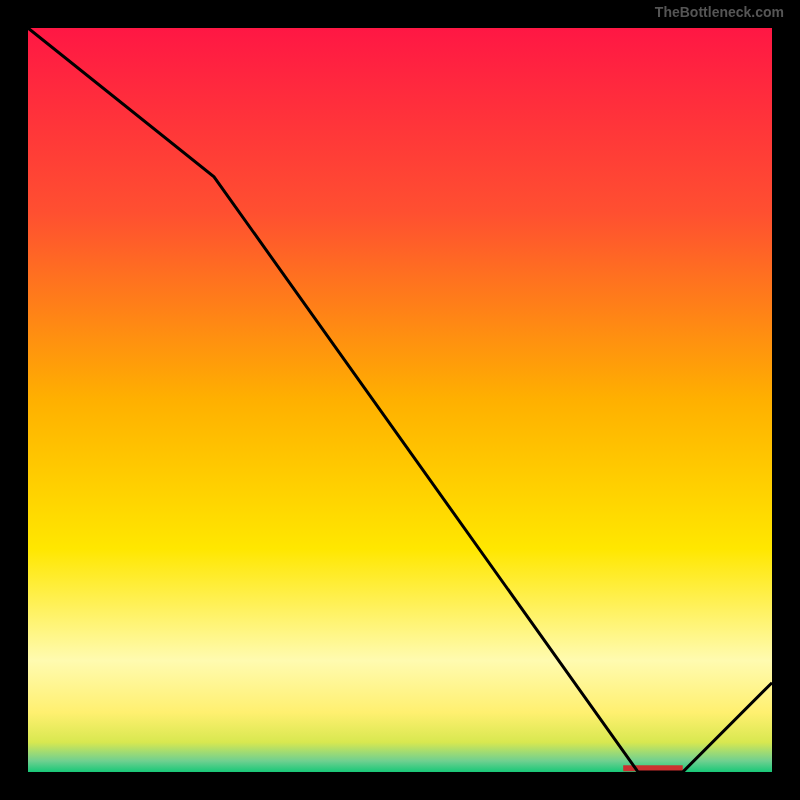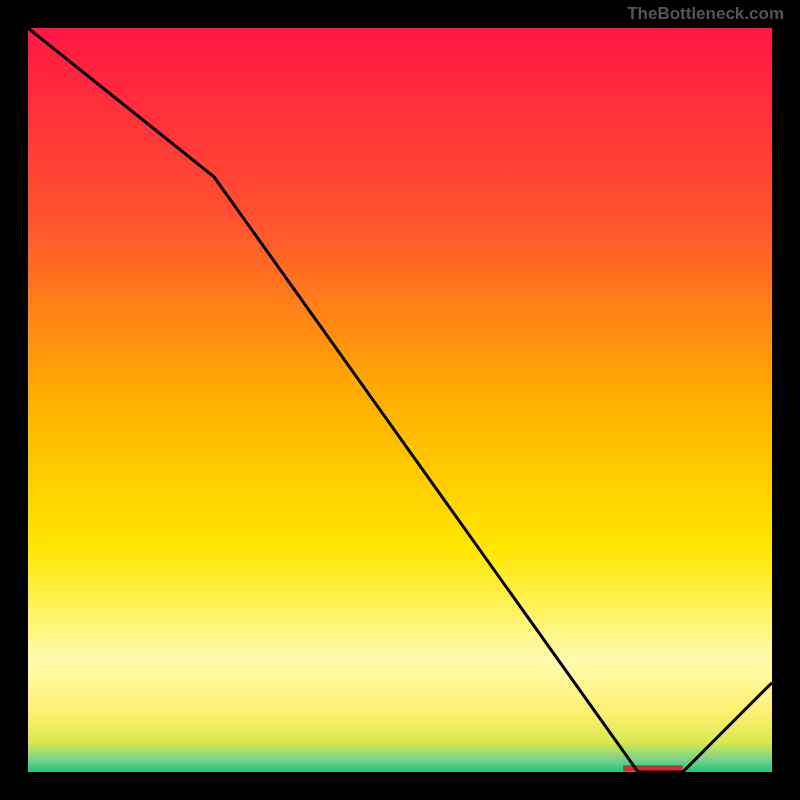--- a/index.html
+++ b/index.html
@@ -9,21 +9,21 @@
     height: 800px;
     background: #000;
     font-family: Arial, sans-serif;
     position: relative;
   }
   .watermark {
     position: absolute;
     top: 4px;
     right: 16px;
     color: #555;
-    font-size: 17px;
+    font-size: 14px;
     font-weight: bold;
     z-index: 10;
   }
   .plot-area {
     position: absolute;
     left: 28px;
     top: 28px;
     width: 744px;
     height: 744px;
     overflow: hidden;

